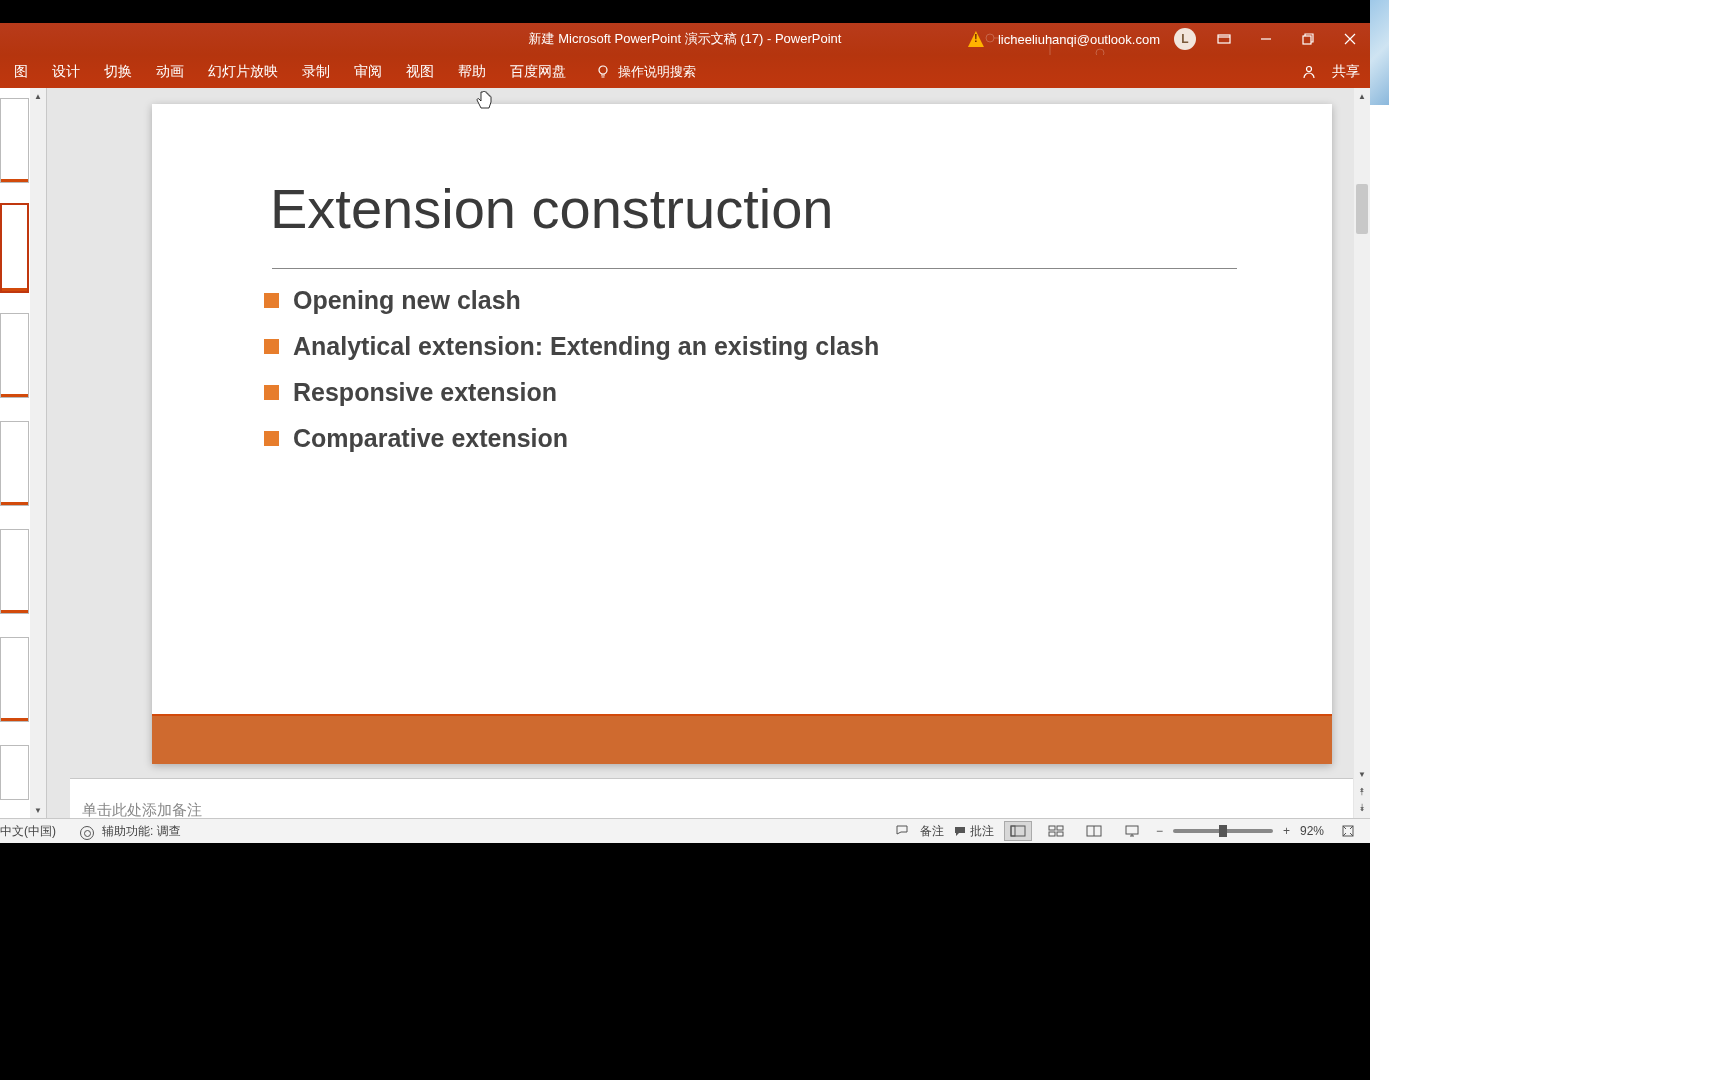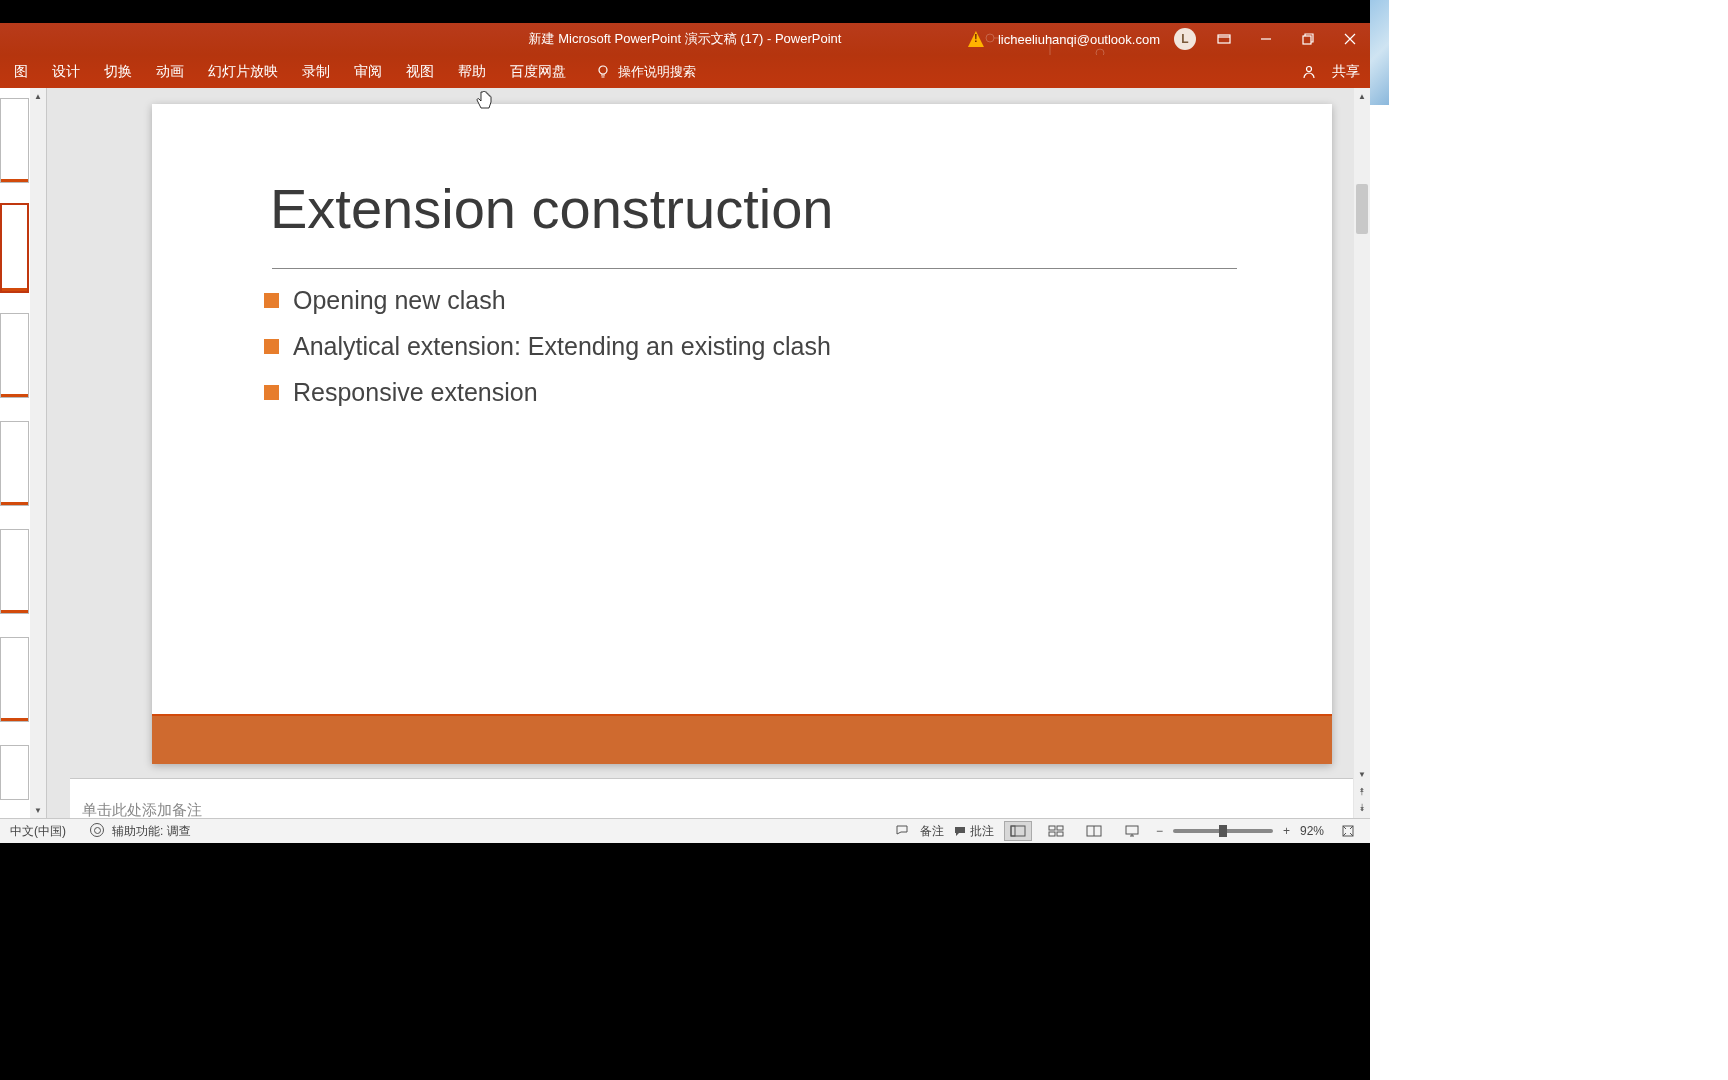--- a/index.html
+++ b/index.html
@@ -43,28 +43,28 @@
 .vscroll .track { flex:1; position:relative; }
 .vscroll .thumb-bar { position:absolute; top:80px; left:2px; right:2px; height:50px; background:#c8c8c8; border-radius:2px; }
 .nav-icons { display:flex; flex-direction:column; align-items:center; gap:4px; padding:4px 0; font-size:10px; color:#555; }
 
 .slide { position:absolute; left:105px; top:16px; width:1180px; height:660px; background:#fff; box-shadow:0 2px 8px rgba(0,0,0,.25); }
 .slide-title { position:absolute; left:118px; top:72px; font-size:56px; color:#3a3a3a; font-family:"Calibri Light","Segoe UI Light",sans-serif; font-weight:400; }
 .title-rule { position:absolute; left:120px; top:164px; width:965px; height:1px; background:#888; }
 .bullets { position:absolute; left:112px; top:182px; }
 .bullet-row { display:flex; align-items:center; gap:14px; margin-bottom:17px; }
 .bullet-sq { width:15px; height:15px; background:#e77d2c; flex-shrink:0; }
-.bullet-text { font-size:25px; color:#444; }
+.bullet-text { font-size:25px; color:#444;font-weight:bold; }
 .slide-footer-accent { position:absolute; left:0; bottom:40px; width:100%; height:10px; background:#d24a0b; }
 .slide-footer { position:absolute; left:0; bottom:0; width:100%; height:48px; background:#cf6a2f; }
 
 .notes-pane { position:absolute; top:778px; left:70px; width:1283px; height:40px; background:#fff; border-top:1px solid #c8c8c8; padding:22px 12px; color:#888; font-size:15px; }
 
 .statusbar { position:absolute; top:818px; left:0; width:1370px; height:25px; background:#f3f3f3; border-top:1px solid #c8c8c8; display:flex; align-items:center; font-size:12px; color:#444; }
-.statusbar .left { display:flex; align-items:flex-start; gap:8px; padding-left:10px; }
+.statusbar .left { display:flex; align-items:flex-end; gap:8px; }
 .statusbar .right { margin-left:auto; display:flex; align-items:center; gap:10px; padding-right:8px; }
 .view-btn { width:28px; height:20px; display:flex; align-items:center; justify-content:center; cursor:pointer; border:1px solid transparent; }
 .view-btn.active { background:#d8d8d8; border:1px solid #aaa; }
 .zoom-slider { width:100px; height:4px; background:#888; position:relative; border-radius:2px; }
 .zoom-thumb { position:absolute; top:-4px; left:46px; width:8px; height:12px; background:#555; }
 .acc-icon { width:14px; height:14px; border:1.2px solid #555; border-radius:50%; position:relative; }
 .acc-icon::after { content:""; position:absolute; left:3px; top:3px; width:5px; height:5px; border:1.2px solid #555; border-radius:50%; }
 
 .cursor-hand { position:absolute; left:476px; top:91px; width:16px; height:20px; pointer-events:none; }
 </style>
@@ -186,20 +186,24 @@
             <span class="bullet-text">Opening new clash</span>
           </div>
         <div class="bullet-row">
             <span class="bullet-sq"></span>
             <span class="bullet-text">Analytical extension: Extending an existing clash</span>
           </div>
         <div class="bullet-row">
             <span class="bullet-sq"></span>
             <span class="bullet-text">Responsive extension</span>
           </div>
+        <div class="bullet-row">
+            <span class="bullet-sq"></span>
+            <span class="bullet-text">Comparative extension</span>
+          </div>
       </div>
       <div class="slide-footer-accent"></div>
       <div class="slide-footer"></div>
     </div>
     <div class="vscroll">
       <div class="arrow">▲</div>
       <div class="track">
           <div class="thumb-bar"></div>
         </div>
       <div class="arrow">▼</div>

